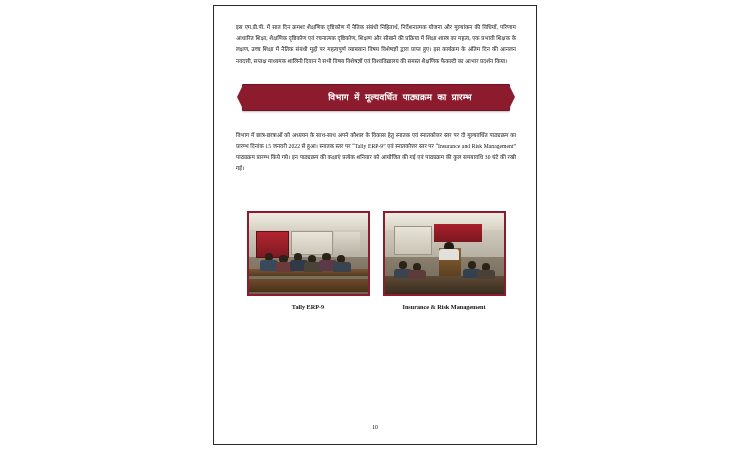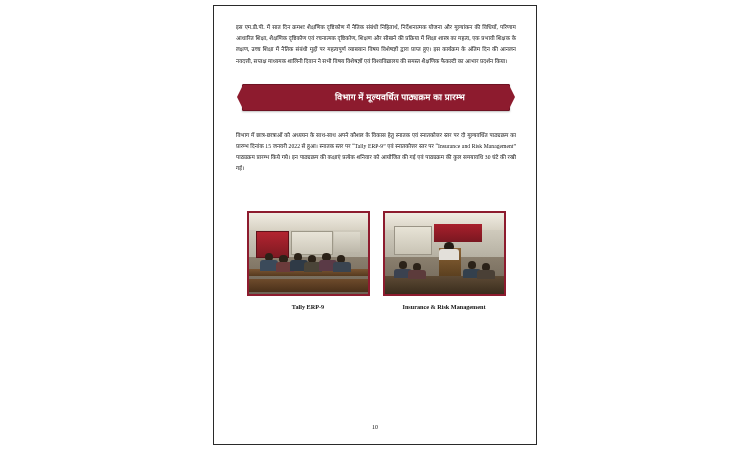--- a/index.html
+++ b/index.html
@@ -76,21 +76,21 @@
     border-right: 6px solid #8d1b2e;
   }
   .banner::after {
     right: -6px;
     border-top: 12px solid transparent;
     border-bottom: 12px solid transparent;
     border-left: 6px solid #8d1b2e;
   }
   .banner-text {
     color: #ffffff;
-    font-family: Liberation Sans, sans-serif;
+    font-family: Liberation Mono, monospace;
     font-size: 8.6px;
     font-weight: bold;
     letter-spacing: 0.2px;
     white-space: nowrap;
     margin-left: 48px;
   }
   .para-mid {
     margin-top: 19px;
   }
   .photo-row {

